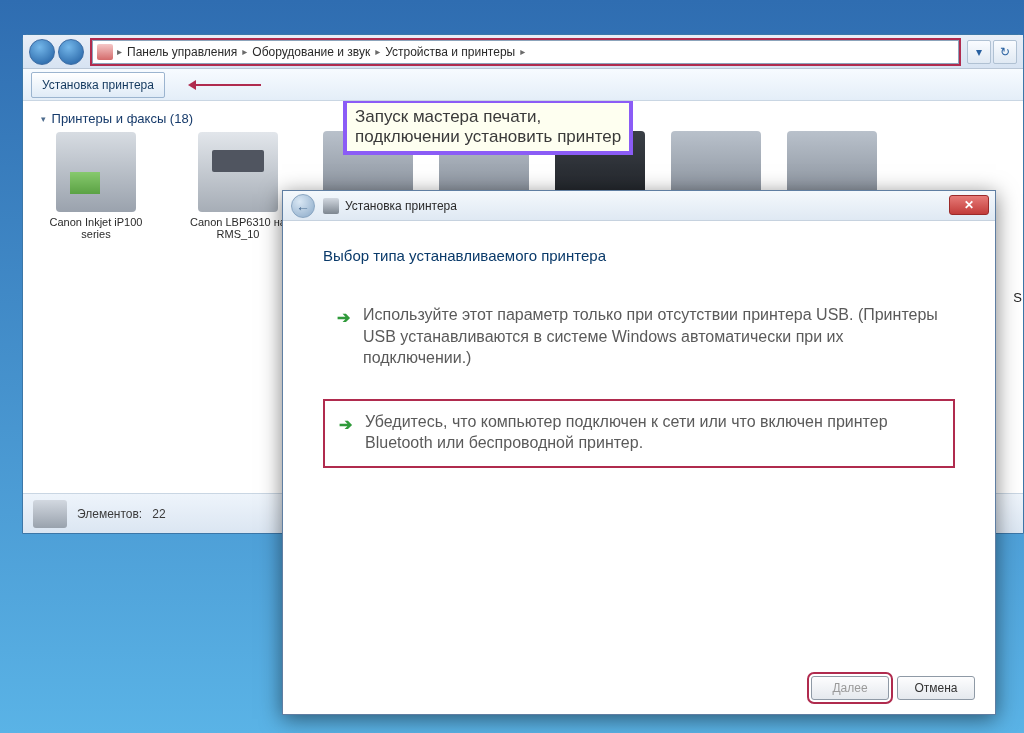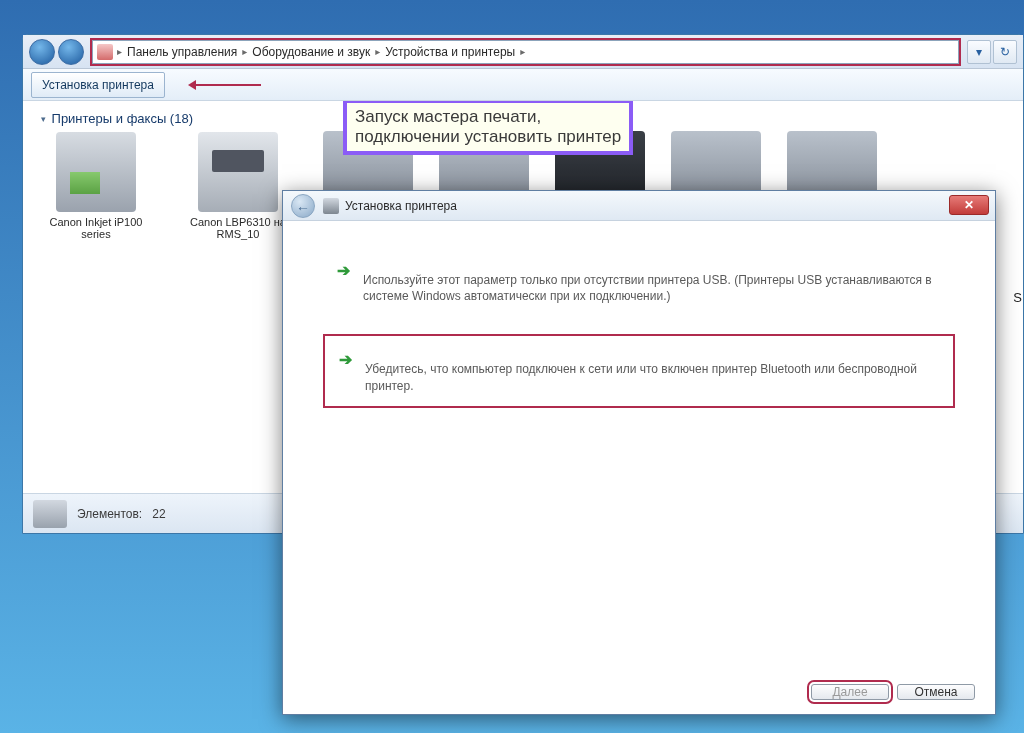--- a/index.html
+++ b/index.html
@@ -184,27 +184,27 @@
     padding: 10px 16px 12px 40px;
     position: relative;
     margin-bottom: 18px;
   }
   .option.highlighted { border: 2px solid #b02b4e; }
   .option .arr {
     position:absolute; left:14px; top:14px;
     color:#2f9a3a; font-size:16px; font-weight:bold;
   }
   .option .otitle { color:#0a3a6a; font-size:14px; margin-bottom:4px;}
-  .option .odesc { color:#5a5a5a; font-size:12px; line-height:1.35;margin-top:15px;}
+  .option .odesc { color:#5a5a5a; font-size:16px; line-height:1.35;}
   .wiz-buttons {
     position:absolute; bottom:14px; right:20px;
     display:flex; gap:8px;
   }
   .wiz-btn {
-    min-width:78px; height:16px;
+    min-width:78px; height:24px;
     border:1px solid #8f9aa6; background:linear-gradient(#fdfdfe,#e5e9ee);
     border-radius:3px; font-size:12px; color:#333;
     display:flex;align-items:center;justify-content:center;
   }
   .wiz-btn.disabled { color:#9a9a9a; }
   .wiz-btn.highlighted { outline: 2px solid #b02b4e; outline-offset: 2px; }
 
 </style>
 </head>
 <body>
@@ -283,20 +283,21 @@
 
 <div class="wizard">
   <div class="wiz-titlebar">
     <div class="wiz-back">←</div>
     <div class="wiz-picon"></div>
     <span class="wiz-title">Установка принтера</span>
     <div class="wiz-close">✕</div>
   </div>
 
   <div class="wiz-body">
+    <div class="wiz-heading">Выбор типа устанавливаемого принтера</div>
 
     <div class="option">
       <div class="arr">➔</div>
       <div class="odesc">Используйте этот параметр только при отсутствии принтера USB. (Принтеры USB устанавливаются в системе Windows автоматически при их подключении.)</div>
     </div>
 
     <div class="option highlighted">
       <div class="arr">➔</div>
       <div class="odesc">Убедитесь, что компьютер подключен к сети или что включен принтер Bluetooth или беспроводной принтер.</div>
     </div>

